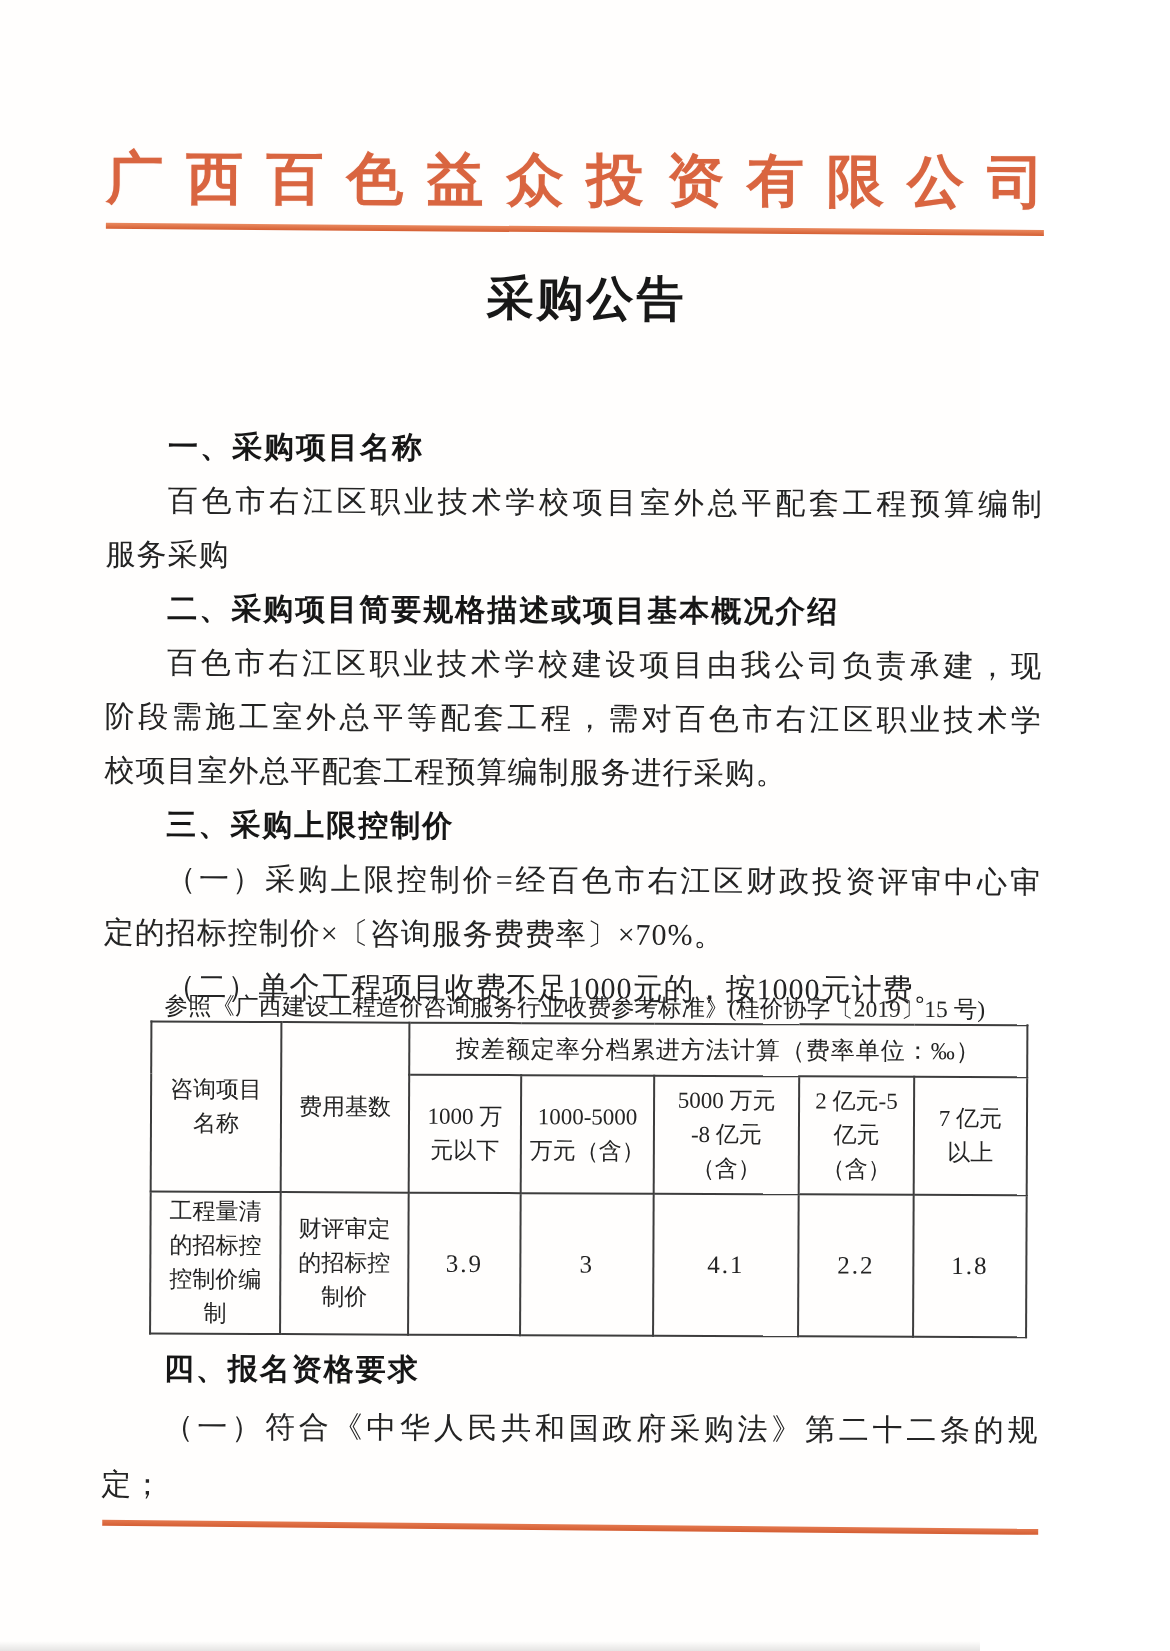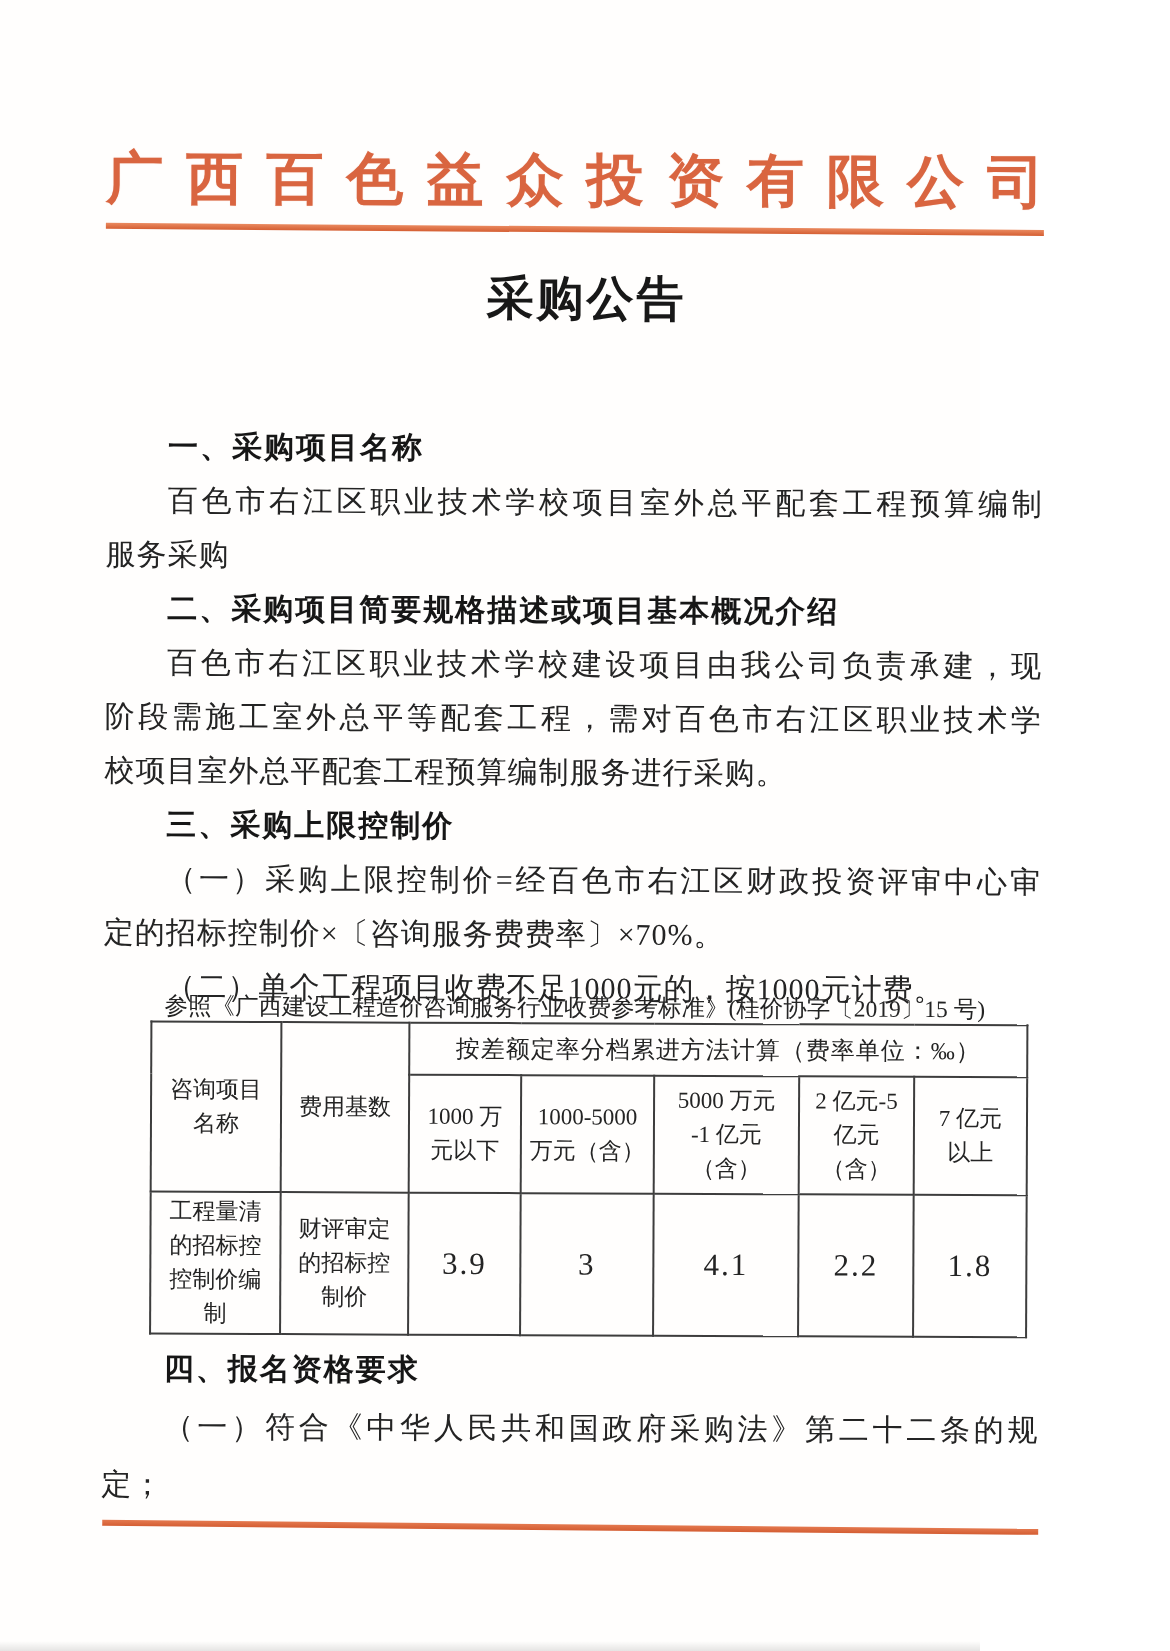--- a/index.html
+++ b/index.html
@@ -108,21 +108,21 @@
     vertical-align:middle;
     font-weight:400;
     color:#242424;
     white-space:pre-line;
     font-size:23px;
     line-height:34px;
   }
   .fee-table .span-hdr{height:46px;font-size:24px;letter-spacing:1px;}
   .fee-table .tier-hdr{height:112px;}
   .fee-table .data-row td{height:121px;}
-  .fee-table .rate{font-size:31px;letter-spacing:2px;}
+  .fee-table .rate{font-size:25px;letter-spacing:2px;}
 
   
   .footer-rule{
     position:absolute;
     left:106px;width:936px;top:1524px;height:6px;
     background:linear-gradient(to bottom,#e4794f,#d45d32);
     transform:rotate(0.3deg);
   }
 </style>
 </head>
@@ -168,21 +168,21 @@
 名称</td>
           <td rowspan="2">费用基数</td>
           <td colspan="5" class="span-hdr">按差额定率分档累进方法计算（费率单位：‰）</td>
         </tr>
         <tr>
           <td class="tier-hdr">1000 万
 元以下</td>
           <td class="tier-hdr">1000-5000
 万元（含）</td>
           <td class="tier-hdr">5000 万元
--1 亿元
+-8 亿元
 （含）</td>
           <td class="tier-hdr">2 亿元-5
 亿元
 （含）</td>
           <td class="tier-hdr">7 亿元
 以上</td>
         </tr>
         <tr class="data-row">
           <td>工程量清
 的招标控

